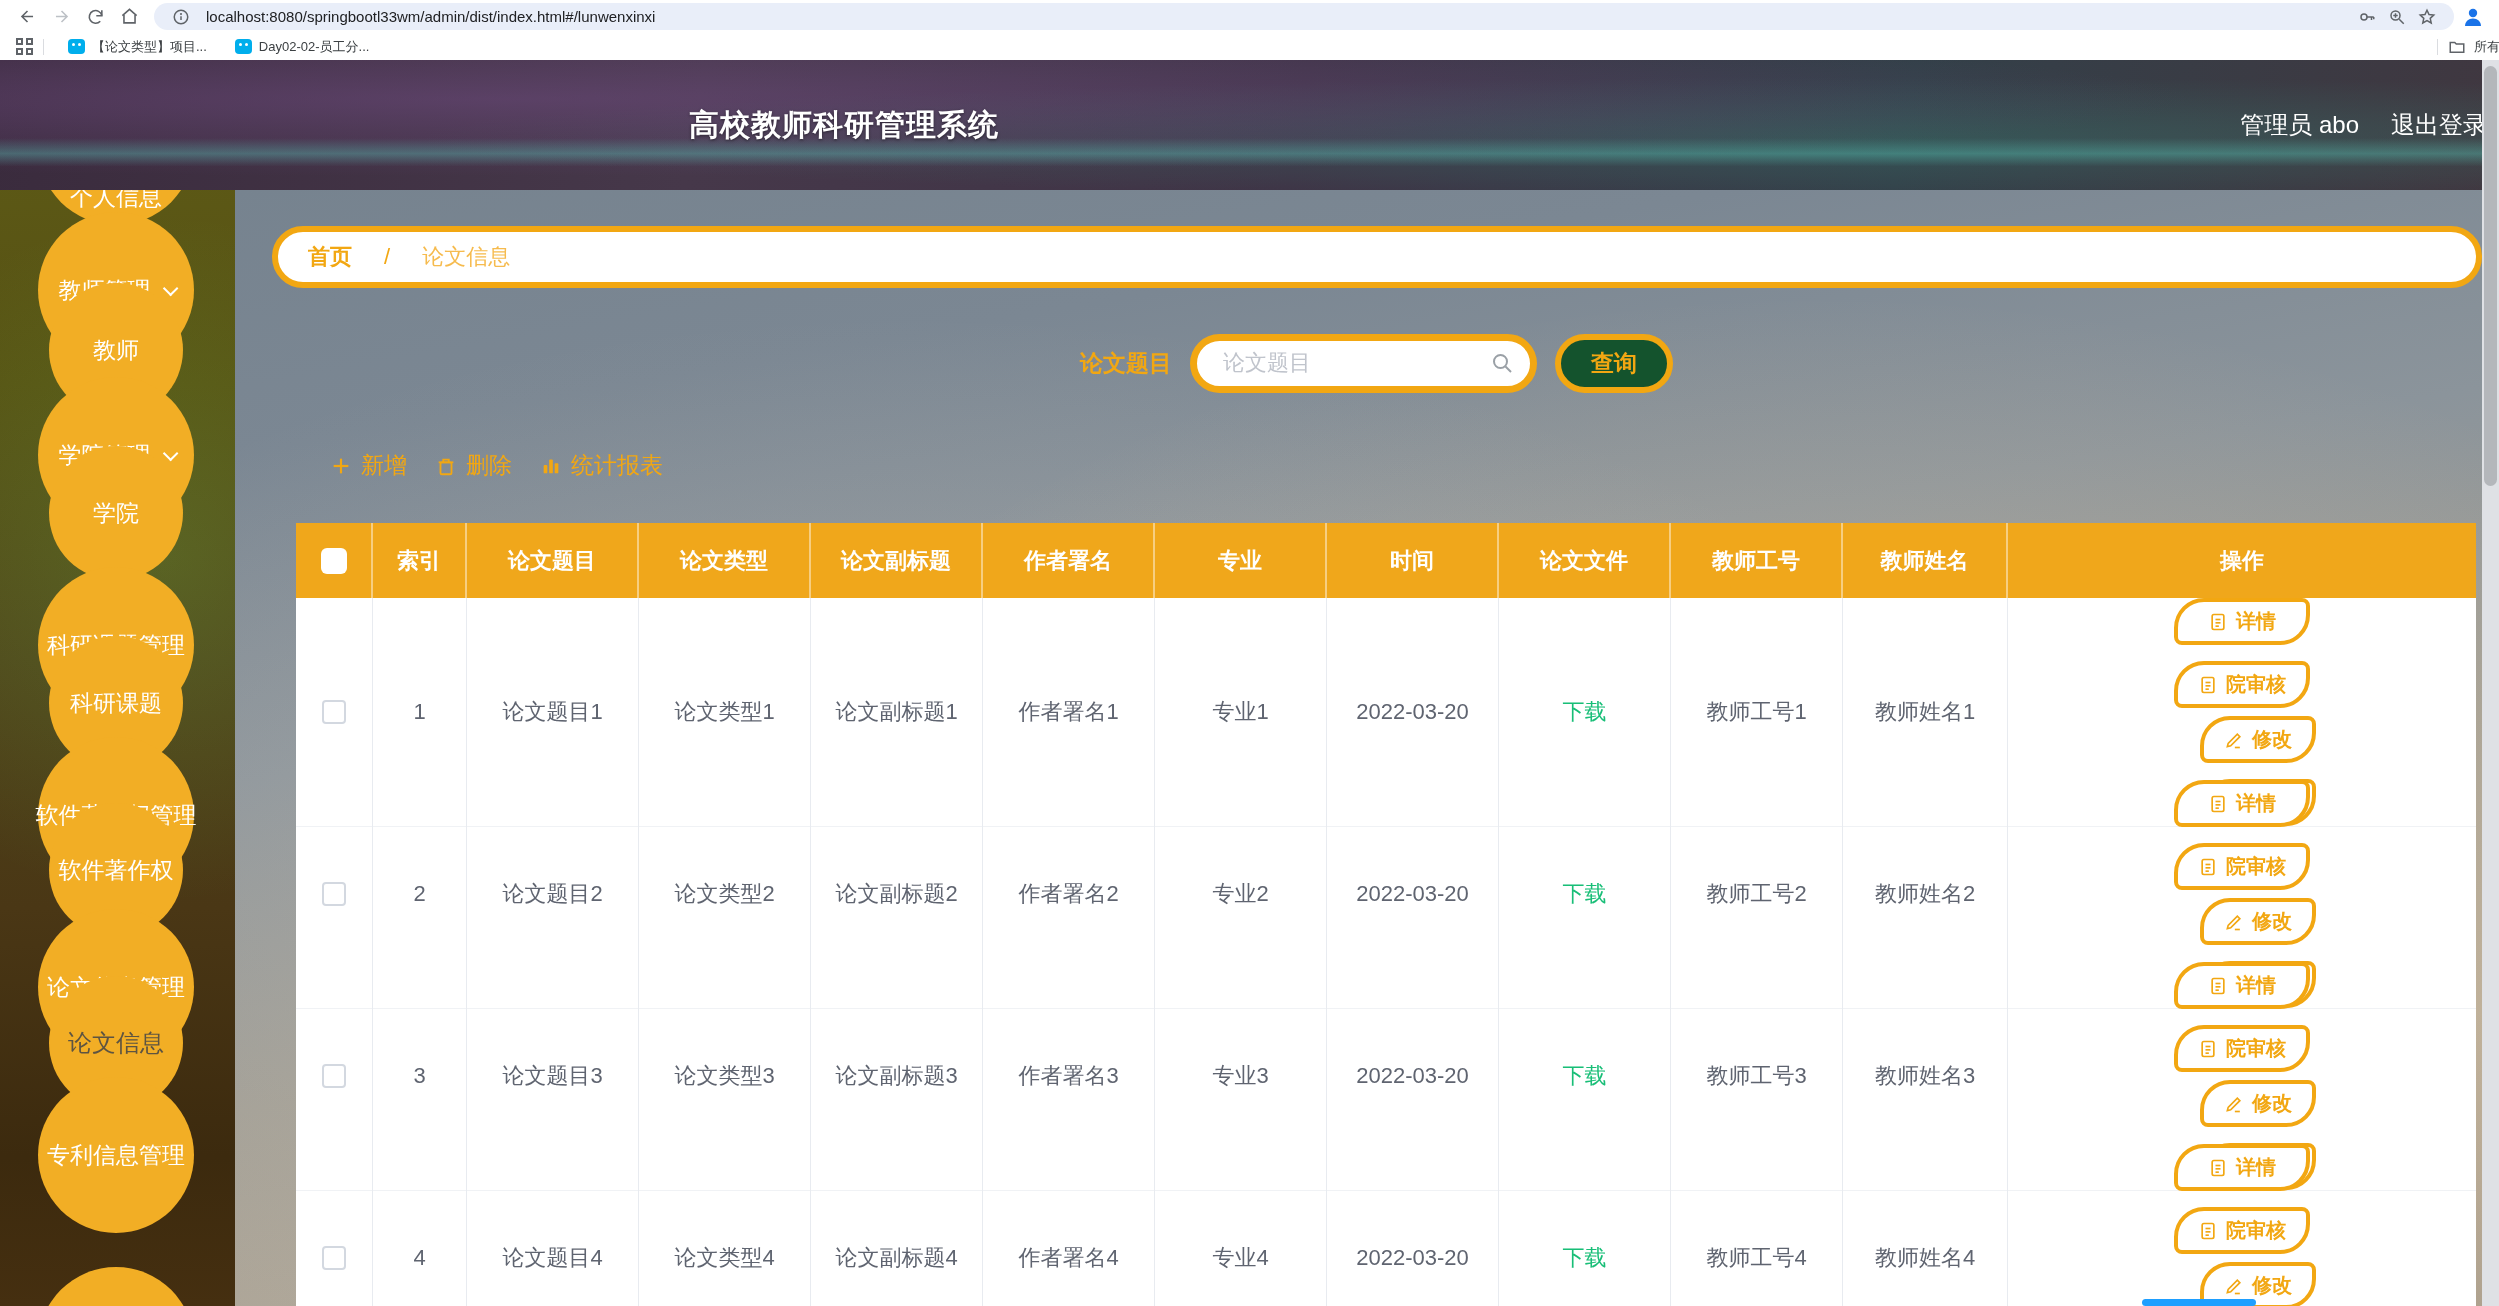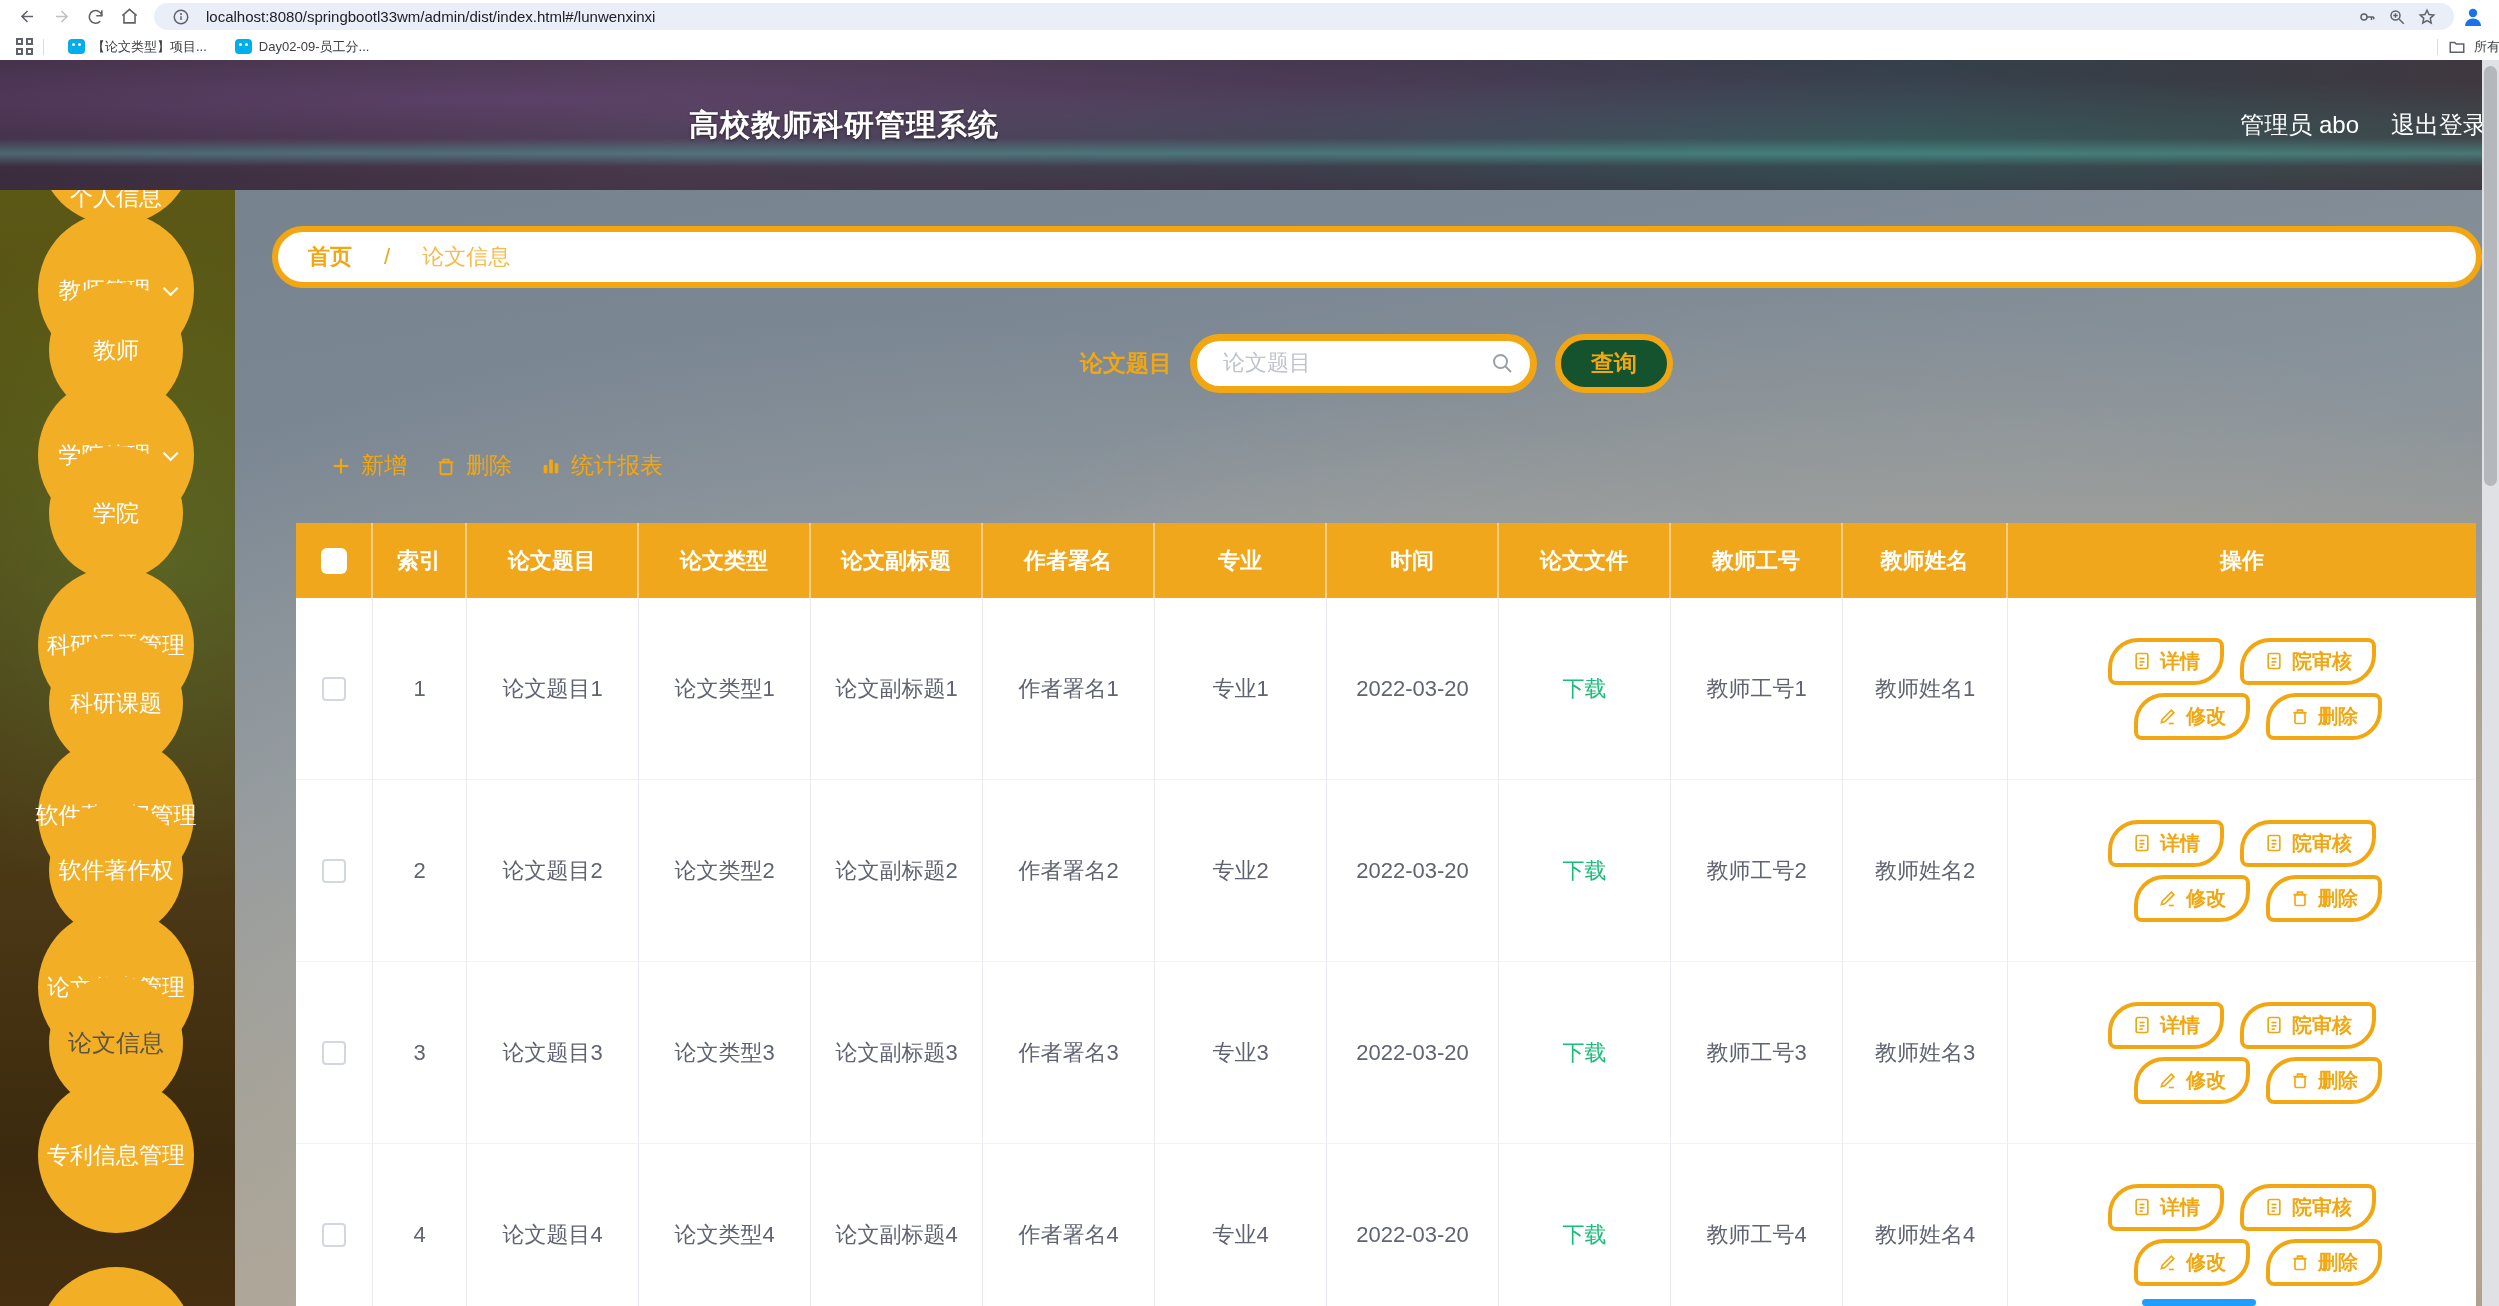--- a/index.html
+++ b/index.html
@@ -84,21 +84,21 @@
   .thead .th { display:flex; align-items:center; justify-content:center; color:#fff; font-size:22px; font-weight:bold; border-right:2px solid rgba(255,255,255,.45);font-family:Liberation Serif, serif; }
   .thead .th:last-child { border-right:none; }
   .trow { height:182px; background:#fff; }
   .trow .td { display:flex; align-items:center; justify-content:center; color:#5f6470; font-size:22px; border-right:1px solid #e8ebf0; border-bottom:1px solid #f0f2f5; }
   .trow .td:last-child { border-right:none; }
   .hcb { width:26px; height:26px; background:#fff; border-radius:6px; }
   .cb { width:24px; height:24px; background:#fff; border:2px solid #d3d8e0; border-radius:4px; cursor:pointer; }
   .dl { color:#18be77; cursor:pointer; }
 
   .acell { flex-direction:column; gap:8px; }
-  .aline { display:flex; gap:16px; }
+  .aline { display:flex; gap:16px;flex-direction:column; }
   .aline.l2 { margin-left:32px; }
   .leaf { display:inline-flex; align-items:center; justify-content:center; gap:8px; height:47px; padding:0 20px; background:#fff; border:4px solid #f2a712; border-radius:30px 8px 30px 8px; color:#f2a712; font-size:20px; font-weight:bold; cursor:pointer; white-space:nowrap; }
   .leaf svg { width:20px; height:20px; flex:0 0 auto; }
 
   .bluebar { position:absolute; left:2142px; top:1299px; width:114px; height:7px; background:#1e9fff; border-radius:4px; z-index:7; }
   .pg-scroll { position:absolute; right:0; top:60px; width:17px; height:1246px; background:#dfe1e5; z-index:8; }
   .pg-thumb { position:absolute; left:2px; top:6px; width:13px; height:420px; background:#b4b7bb; border-radius:7px; }
 </style>
 </head>
 <body>
@@ -170,21 +170,21 @@
       <i></i>
       <i></i>
     </span>
   <span class="bm-sep"></span>
   <span class="bm-item">
     <span class="tvicon"></span>
     <span>【论文类型】项目...</span>
   </span>
   <span class="bm-item">
     <span class="tvicon"></span>
-    <span>Day02-09-员工分...</span>
+    <span>Day02-02-员工分...</span>
   </span>
   <span class="bm-right">
     <span class="bm-sep"></span>
     <svg style="width:18px;height:18px;color:#5f6368;flex:0 0 auto" viewBox="0 0 24 24" fill="none" stroke="currentColor" stroke-width="2">
         <path d="M3 6h6l2 2h10v11H3z"></path>
       </svg>
     <span style="margin-left:8px;white-space:nowrap">所有书签</span>
   </span>
 </div>
 

